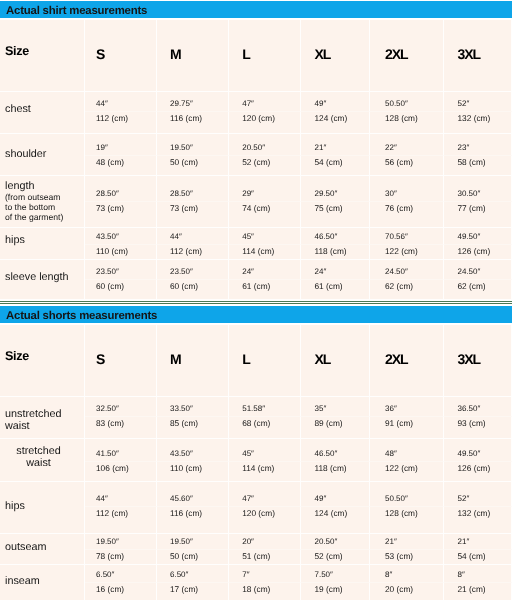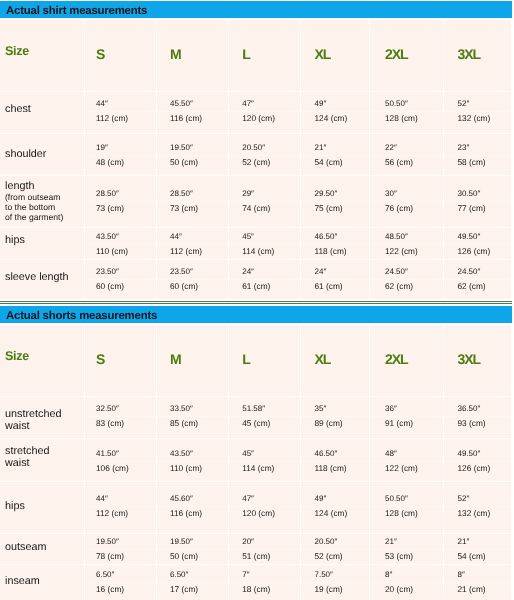--- a/index.html
+++ b/index.html
@@ -46,21 +46,21 @@
     padding-bottom: 1.4px;
     padding-left: 6px;
     box-sizing: border-box;
     border-right: none;
     border-bottom: 2.7px solid #ffffff;
   }
   table.sizetable td.hdr-cell {
     height: 72px;
     font-size: 14px;
     font-weight: bold;
-    color: #4d7c0f;
+    color: #000000;
     letter-spacing: -1.1px;
     vertical-align: bottom;
     padding-bottom: 30px;
     line-height: 14px;
     box-sizing: border-box;
   }
   table.sizetable td.hdr-cell.c0 {
     font-size: 12.6px;
     padding-left: 5px;
     letter-spacing: -0.35px;
@@ -116,21 +116,21 @@
   table.sizetable td.p4 { padding-left: 13.5px; }
   table.sizetable td.p5 { padding-left: 15px; }
   table.sizetable td.p6 { padding-left: 13.5px; }
   
   table.sizetable td.lv0-0 { padding-bottom: 6px; }
   table.sizetable td.lv0-1 { padding-bottom: 1px; }
   table.sizetable td.lv0-2 { padding-bottom: 1px; margin-left: 40px; }
   table.sizetable td.lv0-3 { padding-bottom: 7px; }
   table.sizetable td.lv0-4 { padding-bottom: 5px; }
   table.sizetable td.lv1-0 { padding-bottom: 0px; padding-top: 5px; }
-  table.sizetable td.lv1-1 { padding-bottom: 8px; padding-top: 2px; }
+  table.sizetable td.lv1-1 { padding-bottom: 8px; padding-top: 2px; text-align: center; }
   table.sizetable td.lv1-2 { padding-bottom: 3px; }
   table.sizetable td.lv1-3 { padding-bottom: 3px; }
   table.sizetable td.lv1-4 { padding-bottom: 3px; }
 </style>
 </head>
 <body>
 
 <div class="page" id="page">
     <table class="sizetable">
       <colgroup>
@@ -151,21 +151,21 @@
           <td class="hdr-cell c1 p1">S</td>
           <td class="hdr-cell c2 p2">M</td>
           <td class="hdr-cell c3 p3">L</td>
           <td class="hdr-cell c4 p4">XL</td>
           <td class="hdr-cell c5 p5">2XL</td>
           <td class="hdr-cell c6 p6">3XL</td>
         </tr>
         <tr class="table-row" style="height: 20px; margin-top: 12px;">
           <td class="rowlabel lv0-0" rowspan="2"><span>chest</span></td>
           <td class="valcell inchrow p1">44″</td>
-          <td class="valcell inchrow p2">45.50″</td>
+          <td class="valcell inchrow p2">29.75″</td>
           <td class="valcell inchrow p3">47″</td>
           <td class="valcell inchrow p4">49″</td>
           <td class="valcell inchrow p5">50.50″</td>
           <td class="valcell inchrow p6">52″</td>
         </tr>
         <tr class="table-row-cm" style="height: 22px;">
           <td class="valcell cmrow p1">112 (cm)</td>
           <td class="valcell cmrow p2">116 (cm)</td>
           <td class="valcell cmrow p3">120 (cm)</td>
           <td class="valcell cmrow p4">124 (cm)</td>
@@ -205,21 +205,21 @@
           <td class="valcell cmrow p4">75 (cm)</td>
           <td class="valcell cmrow p5">76 (cm)</td>
           <td class="valcell cmrow p6">77 (cm)</td>
         </tr>
         <tr class="table-row" style="height: 17px;">
           <td class="rowlabel lv0-3" rowspan="2"><span>hips</span></td>
           <td class="valcell inchrow p1">43.50″</td>
           <td class="valcell inchrow p2">44″</td>
           <td class="valcell inchrow p3">45″</td>
           <td class="valcell inchrow p4">46.50″</td>
-          <td class="valcell inchrow p5">48.50″</td>
+          <td class="valcell inchrow p5">70.56″</td>
           <td class="valcell inchrow p6">49.50″</td>
         </tr>
         <tr class="table-row-cm" style="height: 15px;">
           <td class="valcell cmrow p1">110 (cm)</td>
           <td class="valcell cmrow p2">112 (cm)</td>
           <td class="valcell cmrow p3">114 (cm)</td>
           <td class="valcell cmrow p4">118 (cm)</td>
           <td class="valcell cmrow p5">122 (cm)</td>
           <td class="valcell cmrow p6">126 (cm)</td>
         </tr>
@@ -273,21 +273,21 @@
           <td class="valcell inchrow p1">32.50″</td>
           <td class="valcell inchrow p2">33.50″</td>
           <td class="valcell inchrow p3">51.58″</td>
           <td class="valcell inchrow p4">35″</td>
           <td class="valcell inchrow p5">36″</td>
           <td class="valcell inchrow p6">36.50″</td>
         </tr>
         <tr class="table-row-cm" style="height: 22px;">
           <td class="valcell cmrow p1">83 (cm)</td>
           <td class="valcell cmrow p2">85 (cm)</td>
-          <td class="valcell cmrow p3">45 (cm)</td>
+          <td class="valcell cmrow p3">68 (cm)</td>
           <td class="valcell cmrow p4">89 (cm)</td>
           <td class="valcell cmrow p5">91 (cm)</td>
           <td class="valcell cmrow p6">93 (cm)</td>
         </tr>
         <tr class="table-row" style="height: 23px;">
           <td class="rowlabel lv1-1" rowspan="2"><span>stretched waist</span></td>
           <td class="valcell inchrow p1">41.50″</td>
           <td class="valcell inchrow p2">43.50″</td>
           <td class="valcell inchrow p3">45″</td>
           <td class="valcell inchrow p4">46.50″</td>

